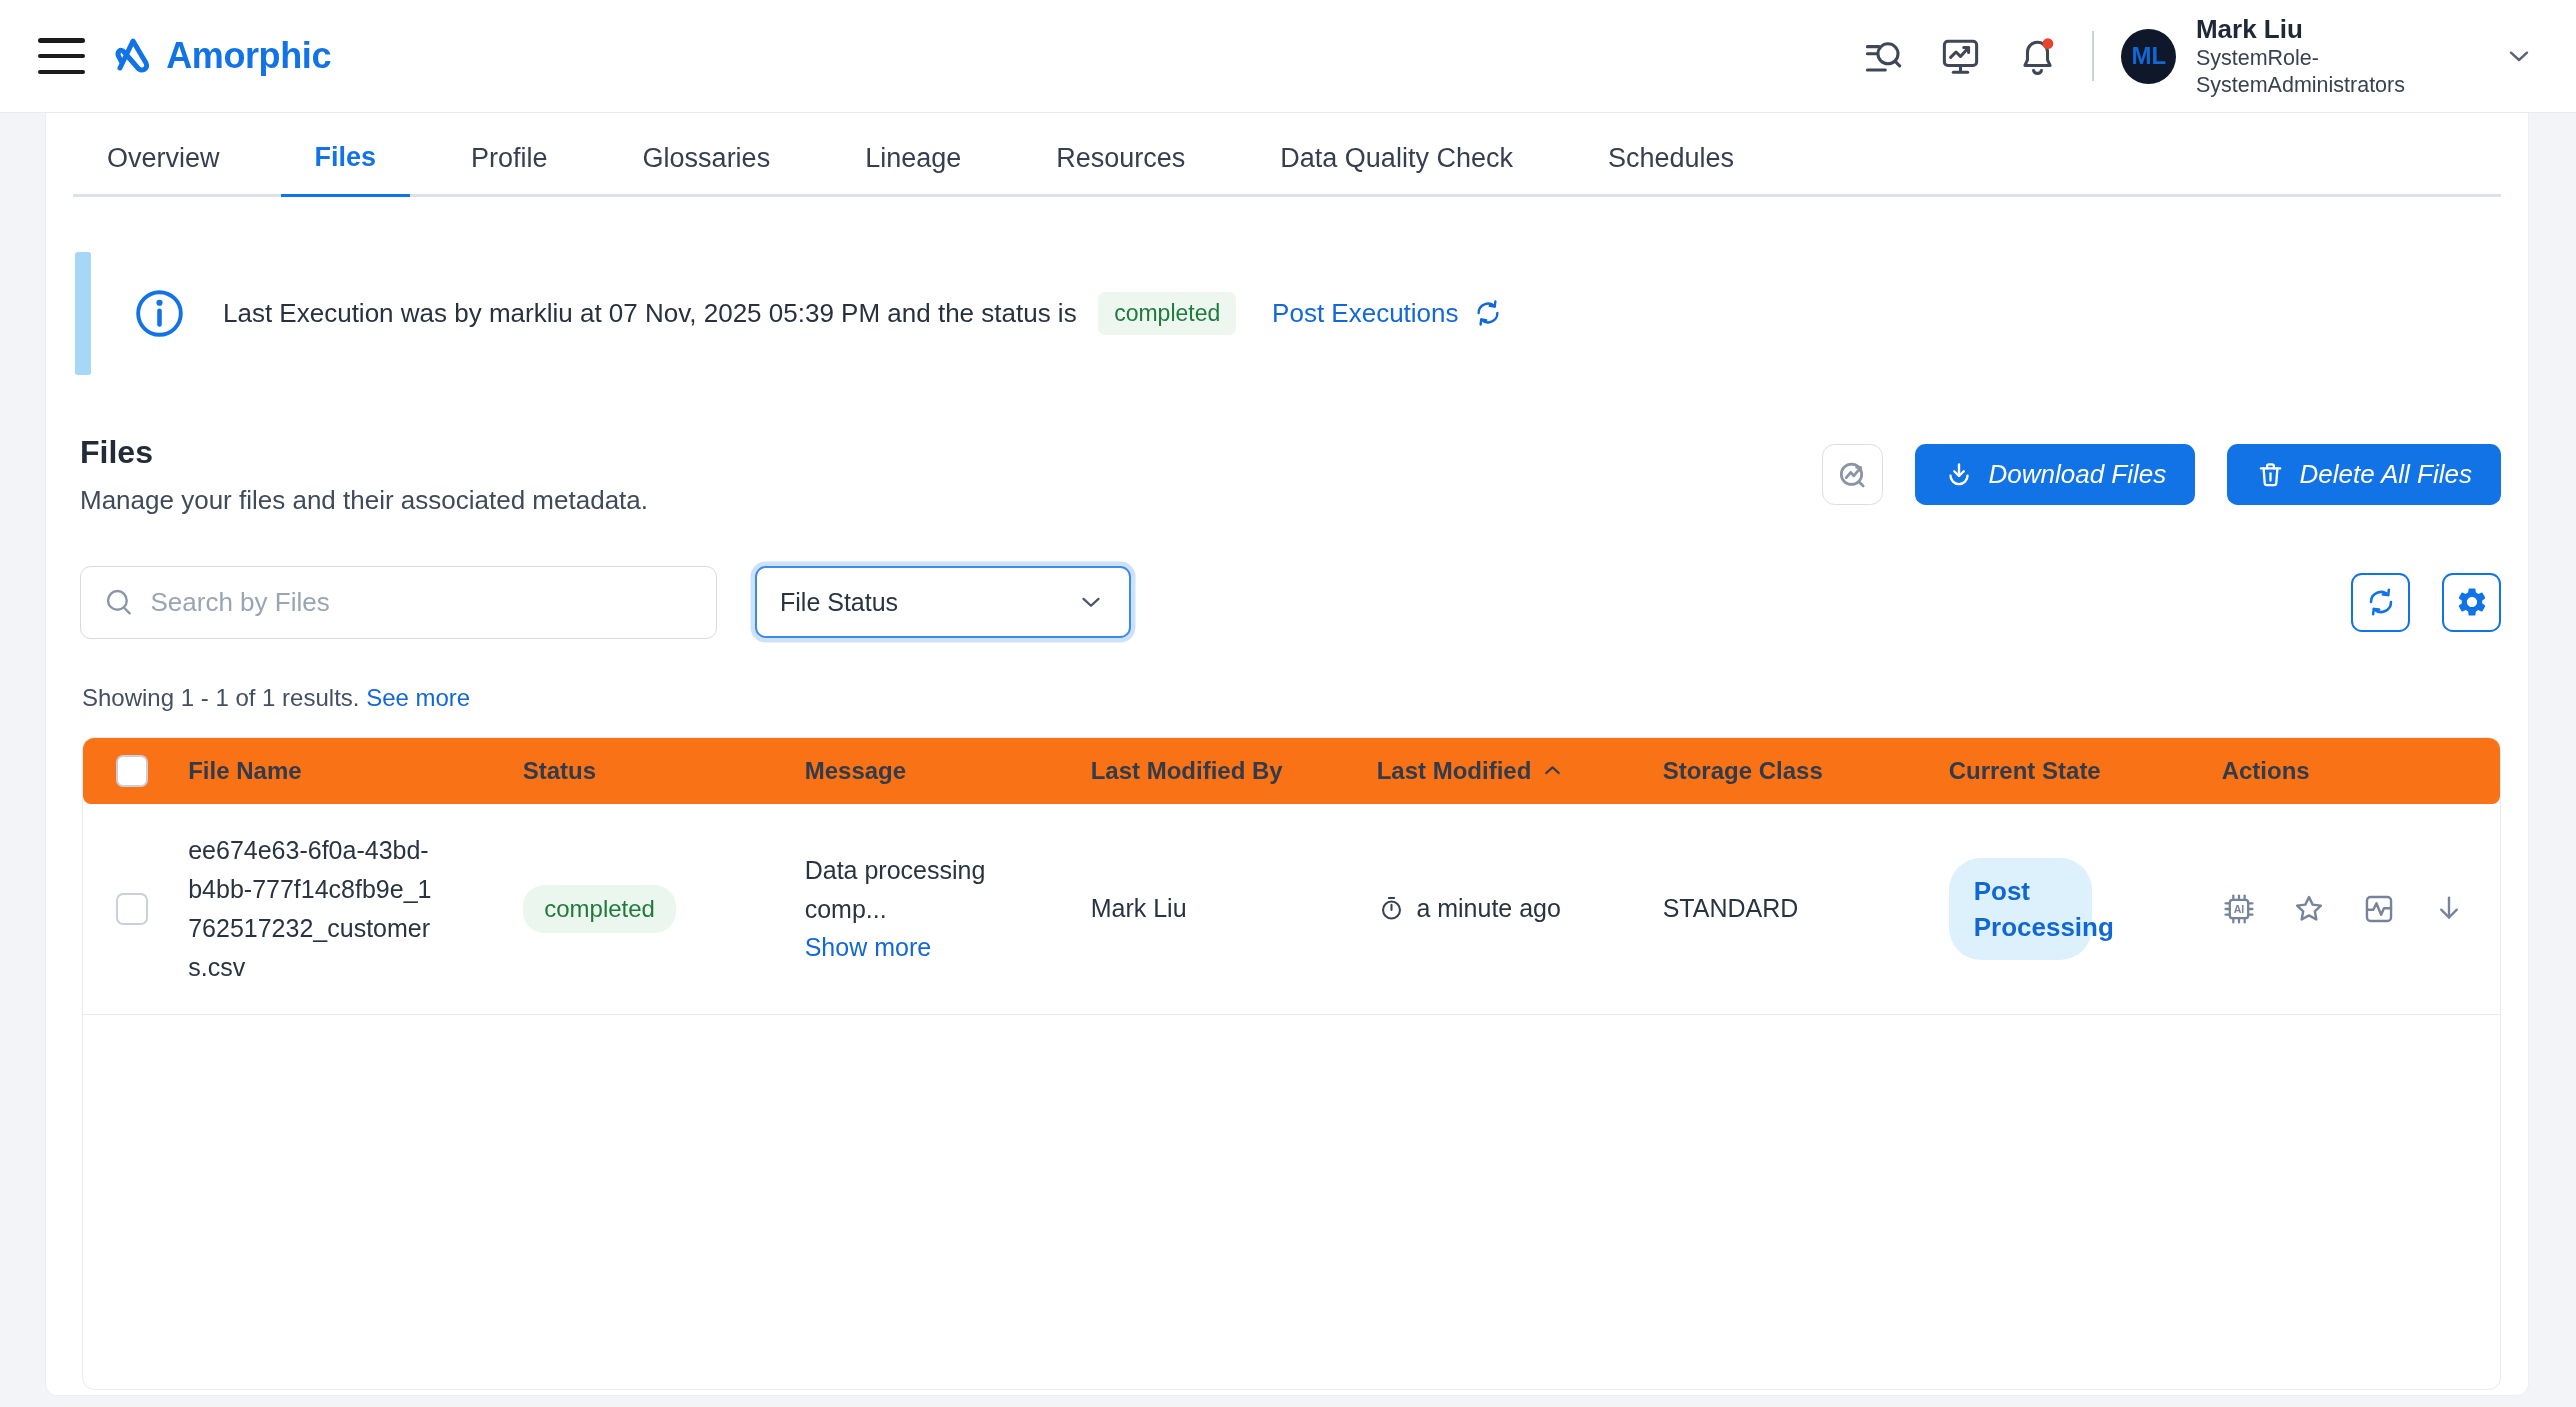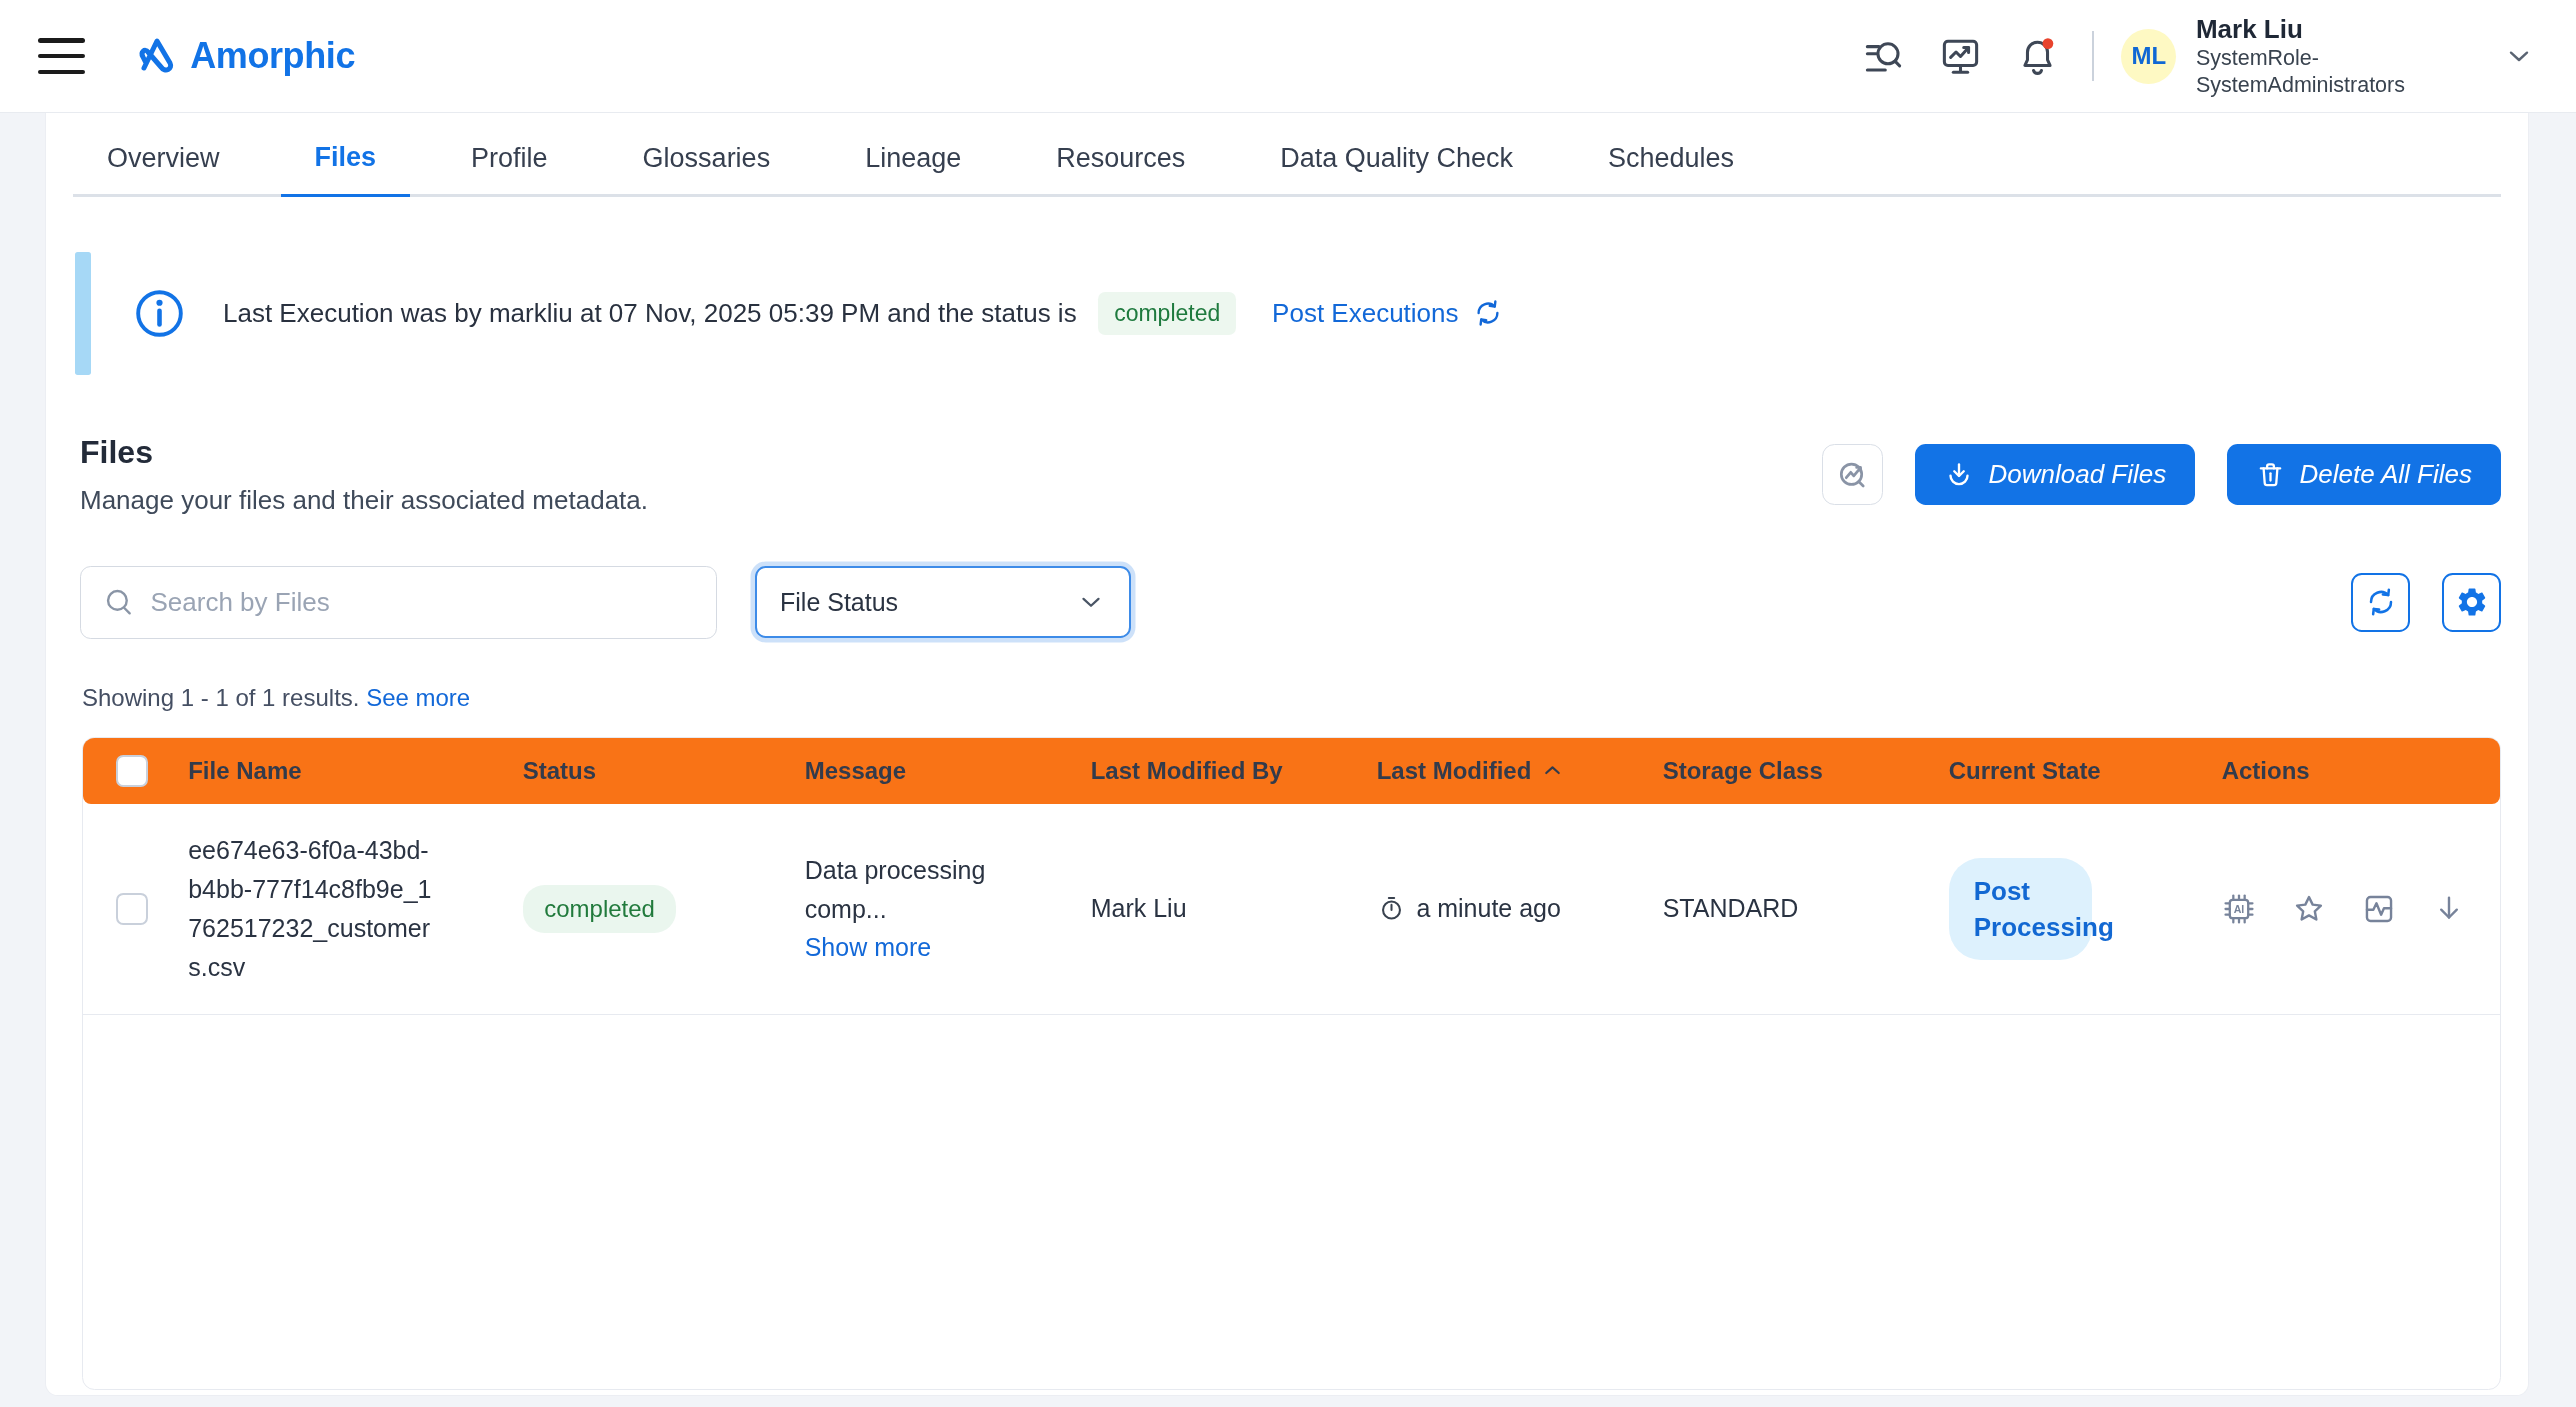--- a/index.html
+++ b/index.html
@@ -3,29 +3,29 @@
 <meta charset="utf-8">
 <style>
   * { margin:0; padding:0; box-sizing:border-box; }
   html,body { width:2576px; height:1408px; overflow:hidden; }
   body { font-family:"Liberation Sans","DejaVu Sans",sans-serif; background:#F2F4F8; color:#2A3342; }
   :root{ --blue:#1273E6; --link:#1268D8; --border:#E7EAF0; --dark:#2A3342; }
 
   
   .topbar { height:113px; background:#fff; border-bottom:0.9px solid #E8EBF0;
             display:flex; align-items:center; justify-content:space-between; padding:0 41px 0 38px; }
-  .topbar-left { display:flex; align-items:center; gap:50px; }
+  .topbar-left { display:flex; align-items:center; gap:26px; }
   .hamburger { width:47px; height:36px; display:flex; flex-direction:column; justify-content:space-between; cursor:pointer; background:none; border:none; }
   .hamburger span { display:block; height:4.5px; background:#1B1B1B; border-radius:2.7px; }
   .brand { display:flex; align-items:center; gap:7.2px; }
   .brand-text { font-size:36px; font-weight:700; color:var(--blue); letter-spacing:-0.4px; }
   .topbar-right { display:flex; align-items:center; }
   .top-icon-btn { background:none; border:none; width:50px; height:50px; display:flex; align-items:center; justify-content:center; color:#3E4756; cursor:pointer; margin-left:27px; }
   .top-divider { width:1.8px; height:50px; background:#CBD2DC; margin:0 27px 0 30px; }
-  .avatar { width:55px; height:55px; border-radius:50%; background:#fef9c3; color:#1068D4;
+  .avatar { width:55px; height:55px; border-radius:50%; background:#0f172a; color:#1068D4;
             display:flex; align-items:center; justify-content:center; font-size:24px; font-weight:700; }
   .user-block { margin-left:19.7px; line-height:1.25; }
   .user-name { font-size:26px; font-weight:600; color:#1F2836; }
   .user-role { font-size:21.5px; color:#39434F; }
   .user-chevron { margin-left:98px; color:#5A6472; background:none; border:none; cursor:pointer; }
 
   
   .main { padding:0 47px 12.5px 45px; height:1295px; }
   .card { background:#fff; height:1283px; border:0.9px solid #ECEEF3; border-top:none; border-radius:0 0 12.5px 12.5px; padding-top:18px; }
 

